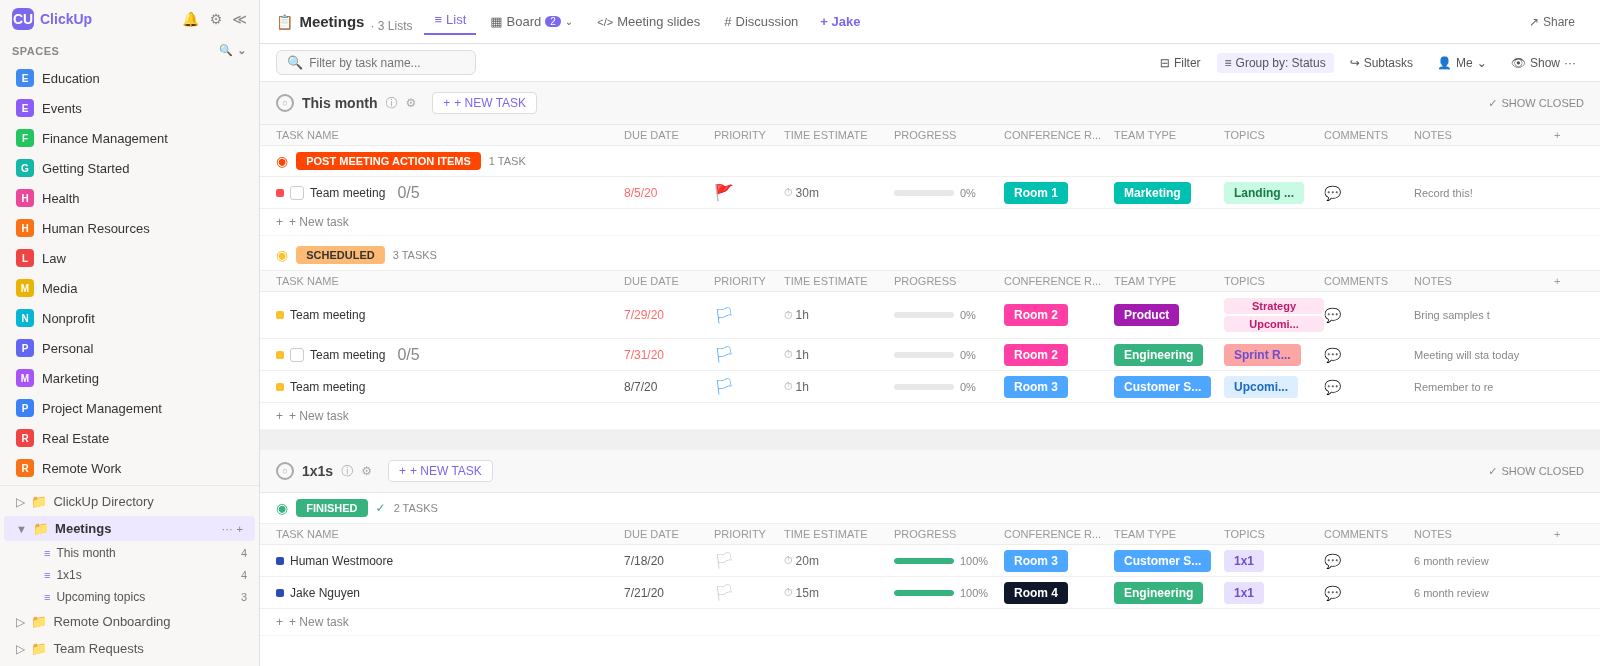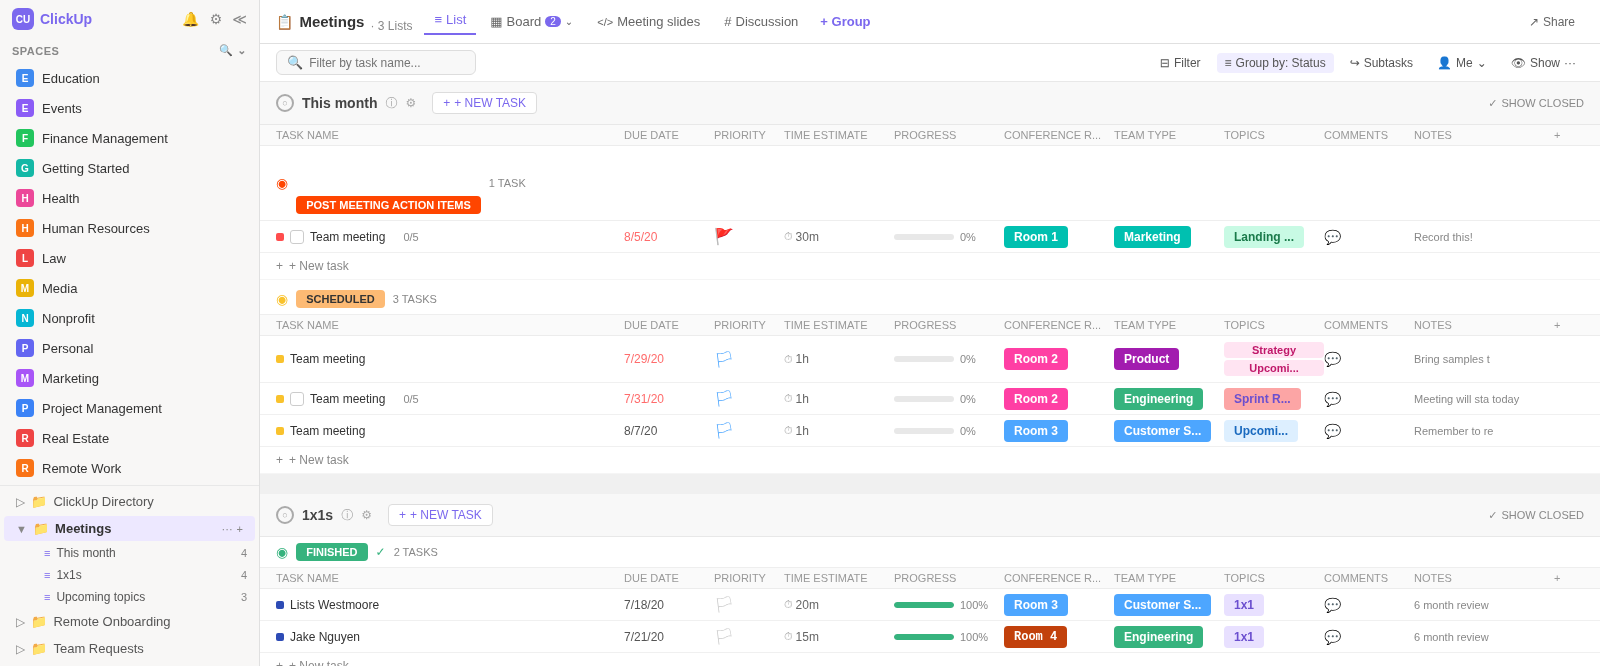--- a/index.html
+++ b/index.html
@@ -2,21 +2,21 @@
 <html><head>
   <meta charset="utf-8">
   <style>
     * { box-sizing: border-box; margin: 0; padding: 0; }
     body { font-family: -apple-system, BlinkMacSystemFont, 'Segoe UI', sans-serif; font-size: 13px; background: #fff; color: #333; display: flex; height: 666px; overflow: hidden; }
 
     
     #sidebar { width: 260px; min-width: 260px; background: #f8f7f6; border-right: 1px solid #e0e0e0; display: flex; flex-direction: column; height: 100%; overflow-y: auto; }
     #sidebar-header { display: flex; align-items: center; padding: 8px 12px; gap: 8px; }
     #logo { display: flex; align-items: center; gap: 6px; font-weight: 700; font-size: 14px; color: #7b68ee; }
-    #logo-icon { width: 22px; height: 22px; background: #7b68ee; border-radius: 6px; display: flex; align-items: center; justify-content: center; color: white; font-size: 10px; font-weight: 900; }
+    #logo-icon { width: 22px; height: 22px; background: #7b68ee; border-radius: 6px; display: flex; align-items: center; justify-content: center; color: white; font-size: 14px; font-weight: 900; }
     .sidebar-icons { display: flex; align-items: center; gap: 10px; margin-left: auto; color: #888; }
     .sidebar-icons span { cursor: pointer; font-size: 14px; }
     .spaces-header { display: flex; align-items: center; padding: 6px 12px; font-size: 11px; font-weight: 600; color: #888; letter-spacing: 0.5px; }
     .spaces-header .search-icon { margin-left: auto; cursor: pointer; }
     .sidebar-item { display: flex; align-items: center; padding: 5px 12px; cursor: pointer; gap: 8px; border-radius: 4px; margin: 1px 4px; }
     .sidebar-item.active { background: #ede8ff; }
     .sidebar-avatar { width: 18px; height: 18px; border-radius: 4px; display: flex; align-items: center; justify-content: center; font-size: 10px; font-weight: 700; color: white; flex-shrink: 0; }
     .sidebar-label { font-size: 13px; color: #333; }
     .sidebar-folder { display: flex; align-items: center; padding: 5px 12px; cursor: pointer; gap: 6px; margin: 1px 4px; }
     .folder-icon { color: #888; font-size: 12px; }
@@ -47,43 +47,43 @@
 
     
     #content { flex: 1; overflow-y: auto; padding: 0; }
     .section { margin-bottom: 0; }
     .section-header { display: flex; align-items: center; padding: 10px 16px; background: #f8f8f8; border-bottom: 1px solid #e8e8e8; gap: 8px; }
     .section-icon { width: 18px; height: 18px; border-radius: 50%; border: 2px solid #aaa; display: flex; align-items: center; justify-content: center; font-size: 9px; color: #aaa; }
     .new-task-btn { display: flex; align-items: center; gap: 4px; padding: 3px 10px; border: 1px solid #ddd; border-radius: 4px; cursor: pointer; font-size: 12px; color: #7b68ee; background: white; margin-left: 8px; }
     .show-closed-btn { margin-left: auto; font-size: 11px; color: #888; cursor: pointer; display: flex; align-items: center; gap: 4px; }
     .group-label { display: flex; align-items: center; gap: 8px; padding: 6px 16px; border-bottom: 1px solid #eee; }
     .group-badge { padding: 3px 10px; border-radius: 4px; font-size: 11px; font-weight: 700; color: white; }
-    .badge-red { background: #ff4500; margin-top: 44px; }
+    .badge-red { background: #ff4500; }
     .badge-yellow { background: #fdba74; color: #333; }
     .badge-green { background: #36b37e; }
     .group-task-count { font-size: 11px; color: #888; }
     .task-name-cell { display: flex; align-items: center; gap: 6px; }
     .task-color-dot { width: 8px; height: 8px; border-radius: 2px; flex-shrink: 0; }
     .dot-red { background: #ff4d4d; }
     .dot-yellow { background: #f9c22c; }
     .dot-navy { background: #2d4bb5; }
     .task-checkbox { width: 14px; height: 14px; border: 1px solid #ccc; border-radius: 3px; flex-shrink: 0; }
-    .task-subtask { font-size: 11px; color: #888; margin-left: 12px; }
+    .task-subtask { font-size: 16px; color: #888; margin-left: 6px; }
     .time-est { display: flex; align-items: center; gap: 3px; color: #666; font-size: 12px; }
     .progress-bar-wrap { display: flex; align-items: center; gap: 6px; }
     .progress-bar { width: 60px; height: 6px; background: #e8e8e8; border-radius: 3px; overflow: hidden; }
     .progress-fill { height: 100%; border-radius: 3px; }
     .fill-green { background: #36b37e; }
     .fill-empty { background: #36b37e; width: 0%; }
     .progress-pct { font-size: 11px; color: #888; }
     .room-badge { padding: 4px 10px; border-radius: 4px; font-size: 12px; font-weight: 600; color: white; text-align: center; }
     .room1 { background: #00c0b0; }
     .room2-pink { background: #ff3fa4; }
     .room3-blue { background: #4da6ff; }
-    .room4-orange { background: #c2410c; font-family: Liberation Mono, monospace; }
+    .room4-orange { background: #0f172a; }
     .team-badge { padding: 4px 10px; border-radius: 4px; font-size: 12px; font-weight: 600; color: white; text-align: center; }
     .marketing { background: #00c0b0; }
     .product { background: #a21caf; }
     .engineering-green { background: #36b37e; }
     .customer-blue { background: #4da6ff; }
     .topic-badge { padding: 4px 10px; border-radius: 4px; font-size: 12px; font-weight: 600; text-align: center; }
     .topic-green { background: #c8fae4; color: #1a7a4a; }
     .topic-pink { background: #ffe4f2; color: #c0186a; }
     .topic-purple { background: #fca5a5; color: #6b4fcf; }
     .topic-blue { background: #ddefff; color: #1a6abf; }
@@ -256,21 +256,21 @@
       </div>
       <div class="nav-tab">
         <span style="font-size:11px;">&lt;/&gt;</span>
         <span>Meeting slides</span>
       </div>
       <div class="nav-tab">
         <span>#</span>
         <span>Discussion</span>
       </div>
       <div class="add-view-btn">
-        <span>+ Group</span>
+        <span>+ Jake</span>
       </div>
     </div>
     <div class="topbar-actions">
       <div class="action-btn">
         <span>↗</span>
         <span>Share</span>
       </div>
     </div>
   </div>
 
@@ -513,21 +513,21 @@
         <div>TEAM TYPE</div>
         <div>TOPICS</div>
         <div>COMMENTS</div>
         <div>NOTES</div>
         <div style="cursor:pointer;">+</div>
       </div>
 
       <div style="display:grid; grid-template-columns: 1fr 90px 70px 110px 110px 110px 110px 100px 90px 140px 30px; align-items:center; padding:6px 16px; border-bottom:1px solid #f0f0f0; font-size:12px;">
         <div class="task-name-cell">
           <div class="task-color-dot dot-navy"></div>
-          <span style="cursor:pointer;">Lists Westmoore</span>
+          <span style="cursor:pointer;">Human Westmoore</span>
         </div>
         <div style="color:#555;font-size:12px;">7/18/20</div>
         <div style="color:#ccc;font-size:16px;">🏳</div>
         <div class="time-est">
           <span style="font-size:11px;color:#aaa;">⏱</span>
           <span>20m</span>
         </div>
         <div class="progress-bar-wrap">
           <div class="progress-bar">
               <div class="progress-fill fill-green" style="width:100%"></div>

